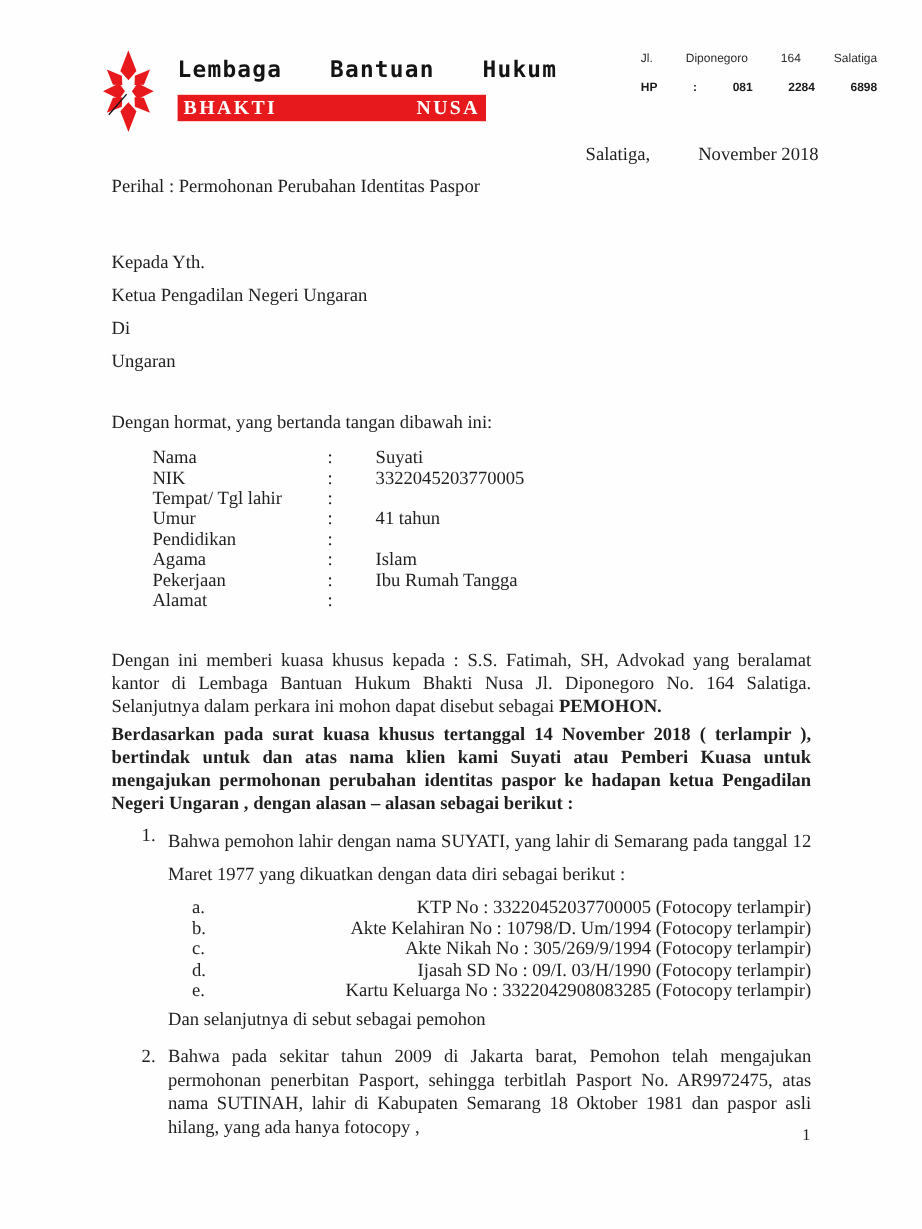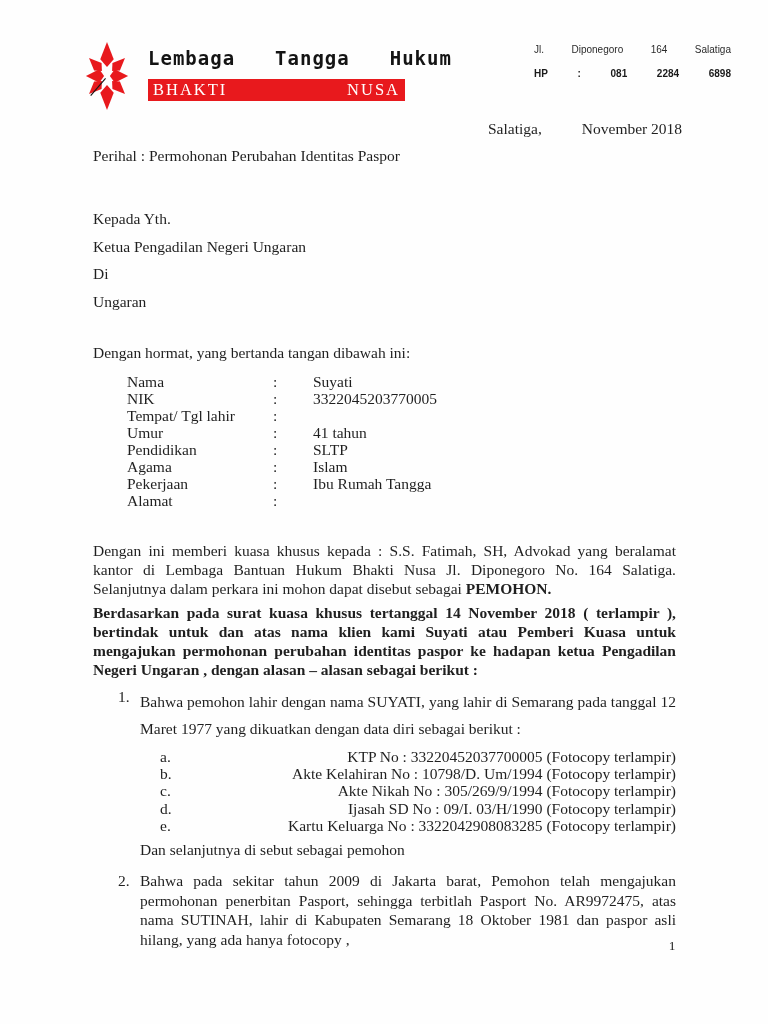--- a/index.html
+++ b/index.html
@@ -43,21 +43,21 @@
     left: 148px;
     top: 79px;
     width: 257px;
     height: 22px;
     display: flex;
     justify-content: space-between;
     align-items: center;
     padding: 0 5px;
     box-sizing: border-box;
     color: #ffffff;
-    font-weight: normal;
+    font-weight: bold;
     font-size: 16.5px;
     letter-spacing: 2px;
   }
   .head-addr {
     position: absolute;
     left: 534px;
     top: 44px;
     width: 197px;
     font-family: "Liberation Sans", sans-serif;
     font-size: 10px;
@@ -197,21 +197,21 @@
         <polygon points="50,128 61,102 50,90 39,102"></polygon>
       </g>
     </g>
 
     <path d="M47,80 L16,116" stroke="#161616" stroke-width="2.4" fill="none"></path>
   </svg>
 </div>
 
 <div class="org-title">
   <span>Lembaga</span>
-  <span>Tangga</span>
+  <span>Bantuan</span>
   <span>Hukum</span>
 </div>
 
 <div class="org-banner" style="background:#e8191d;">
   <span>BHAKTI</span>
   <span>NUSA</span>
 </div>
 
 <div class="head-addr">
   <div class="head-addr-row">
@@ -260,21 +260,20 @@
     <span class="idcolon">:</span>
   </div>
   <div class="idrow">
     <span class="idlabel">Umur</span>
     <span class="idcolon">:</span>
     <span class="idvalue">41 tahun</span>
   </div>
   <div class="idrow">
     <span class="idlabel">Pendidikan</span>
     <span class="idcolon">:</span>
-    <span class="idvalue">SLTP</span>
   </div>
   <div class="idrow">
     <span class="idlabel">Agama</span>
     <span class="idcolon">:</span>
     <span class="idvalue">Islam</span>
   </div>
   <div class="idrow">
     <span class="idlabel">Pekerjaan</span>
     <span class="idcolon">:</span>
     <span class="idvalue">Ibu Rumah Tangga</span>

